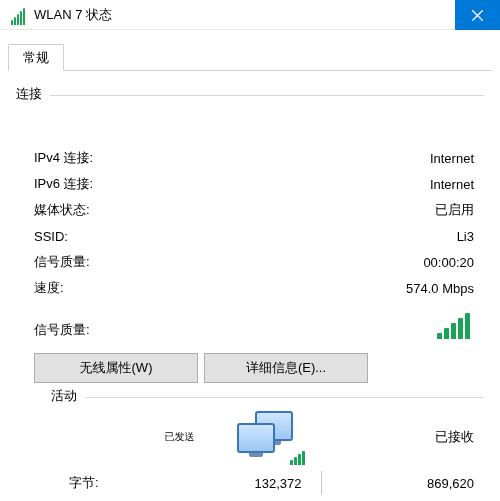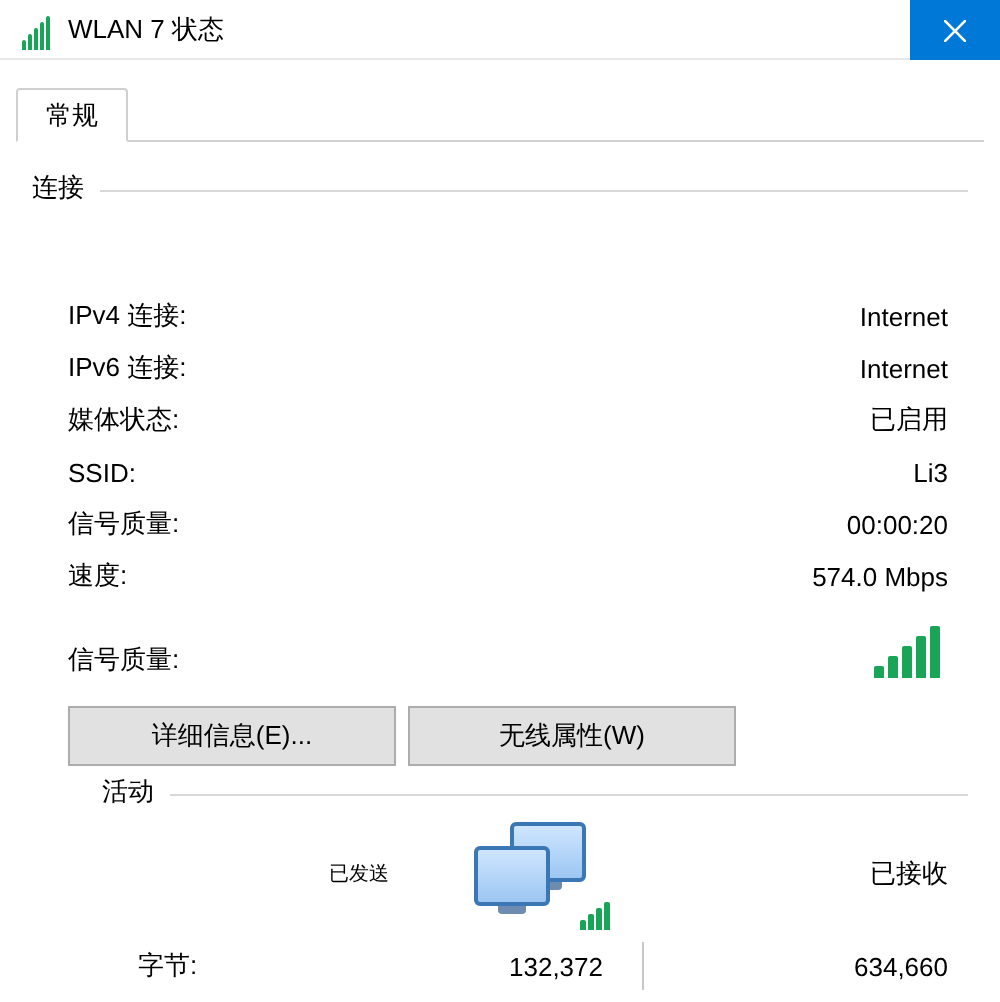--- a/index.html
+++ b/index.html
@@ -257,24 +257,24 @@
             <div class="sigbar lb2"></div>
             <div class="sigbar lb3"></div>
             <div class="sigbar lb4"></div>
             <div class="sigbar lb5"></div>
           </div>
         </div>
       </div>
 
       <div class="btnrow">
         <button class="winbtn">
-          <span>详细信息(E)...</span>
+          <span>无线属性(W)</span>
         </button>
         <button class="winbtn">
-          <span>无线属性(W)</span>
+          <span>详细信息(E)...</span>
         </button>
       </div>
     </div>
 
     <div class="group activity">
       <div class="group-header">
         <span class="group-title">活动</span>
         <div class="group-line"></div>
       </div>
 
@@ -297,18 +297,18 @@
           <div class="dash left"></div>
           <div></div>
           <div class="dash right"></div>
         </div>
       </div>
 
       <div class="act-row">
         <span class="label">字节:</span>
         <span class="sval">132,372</span>
         <div class="act-sep"></div>
-        <span class="rval">634,660</span>
+        <span class="rval">869,620</span>
       </div>
     </div>
 
   </div>
 </div>
 
 </body></html>

